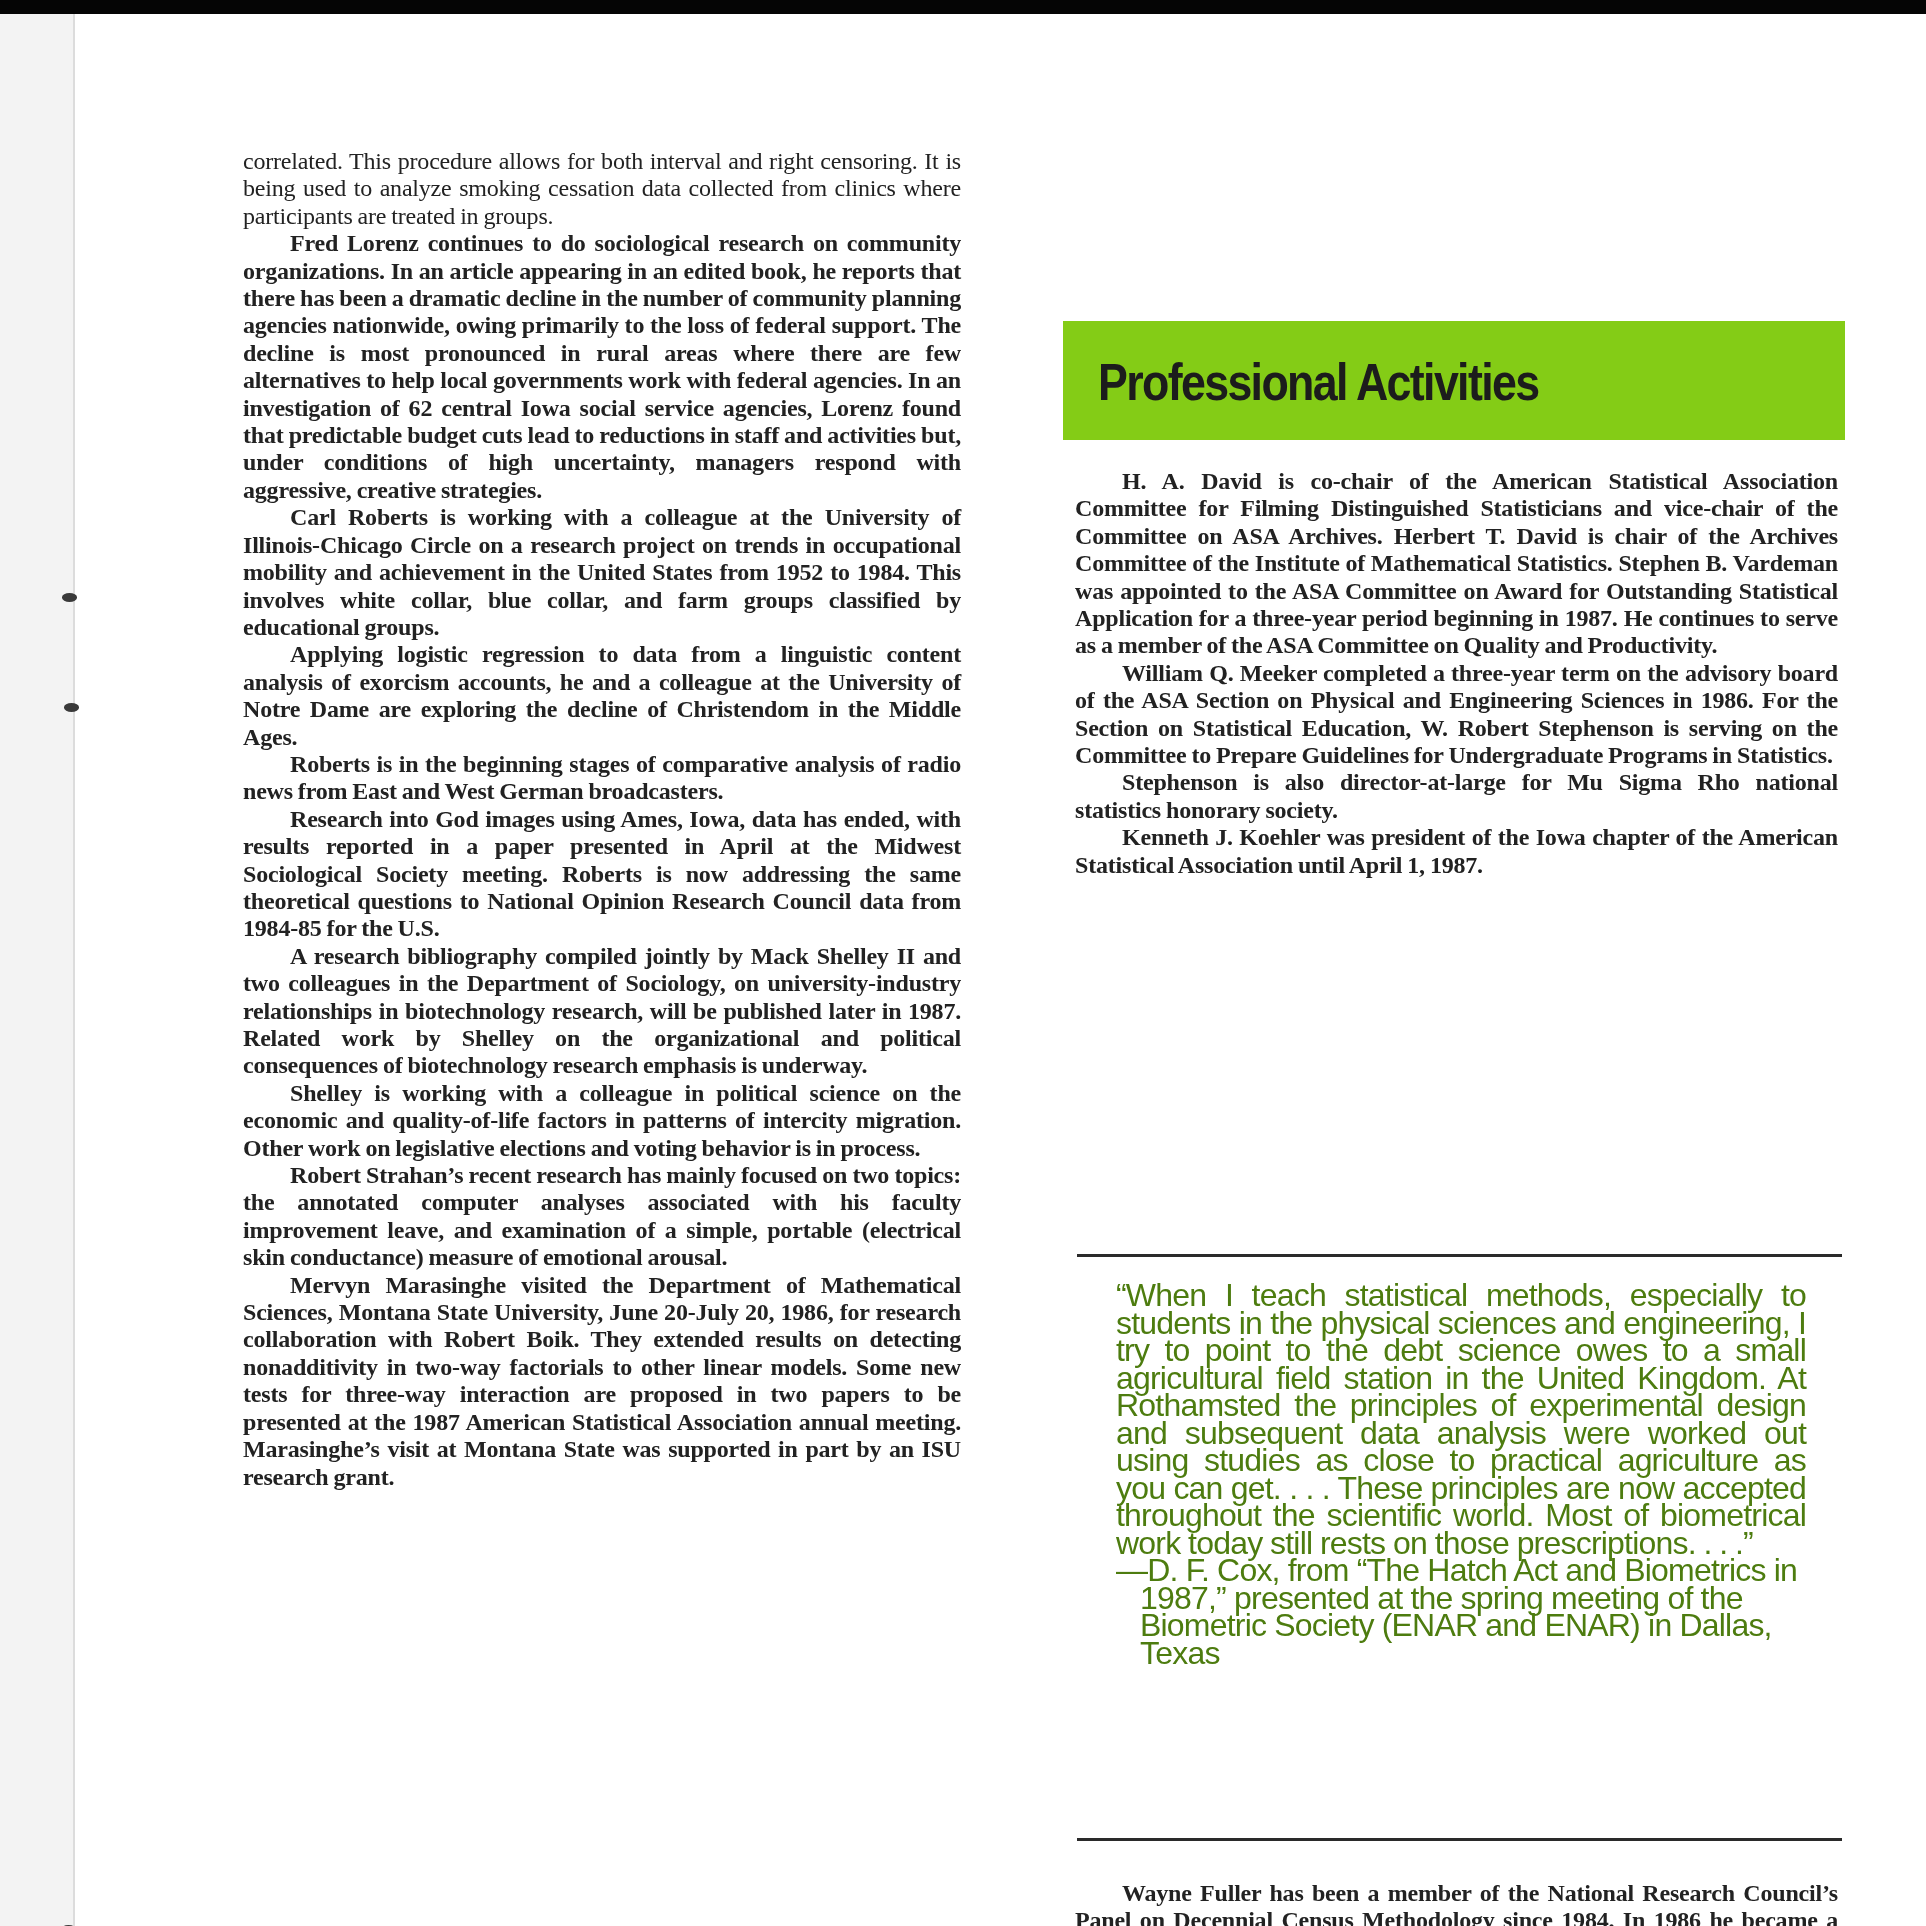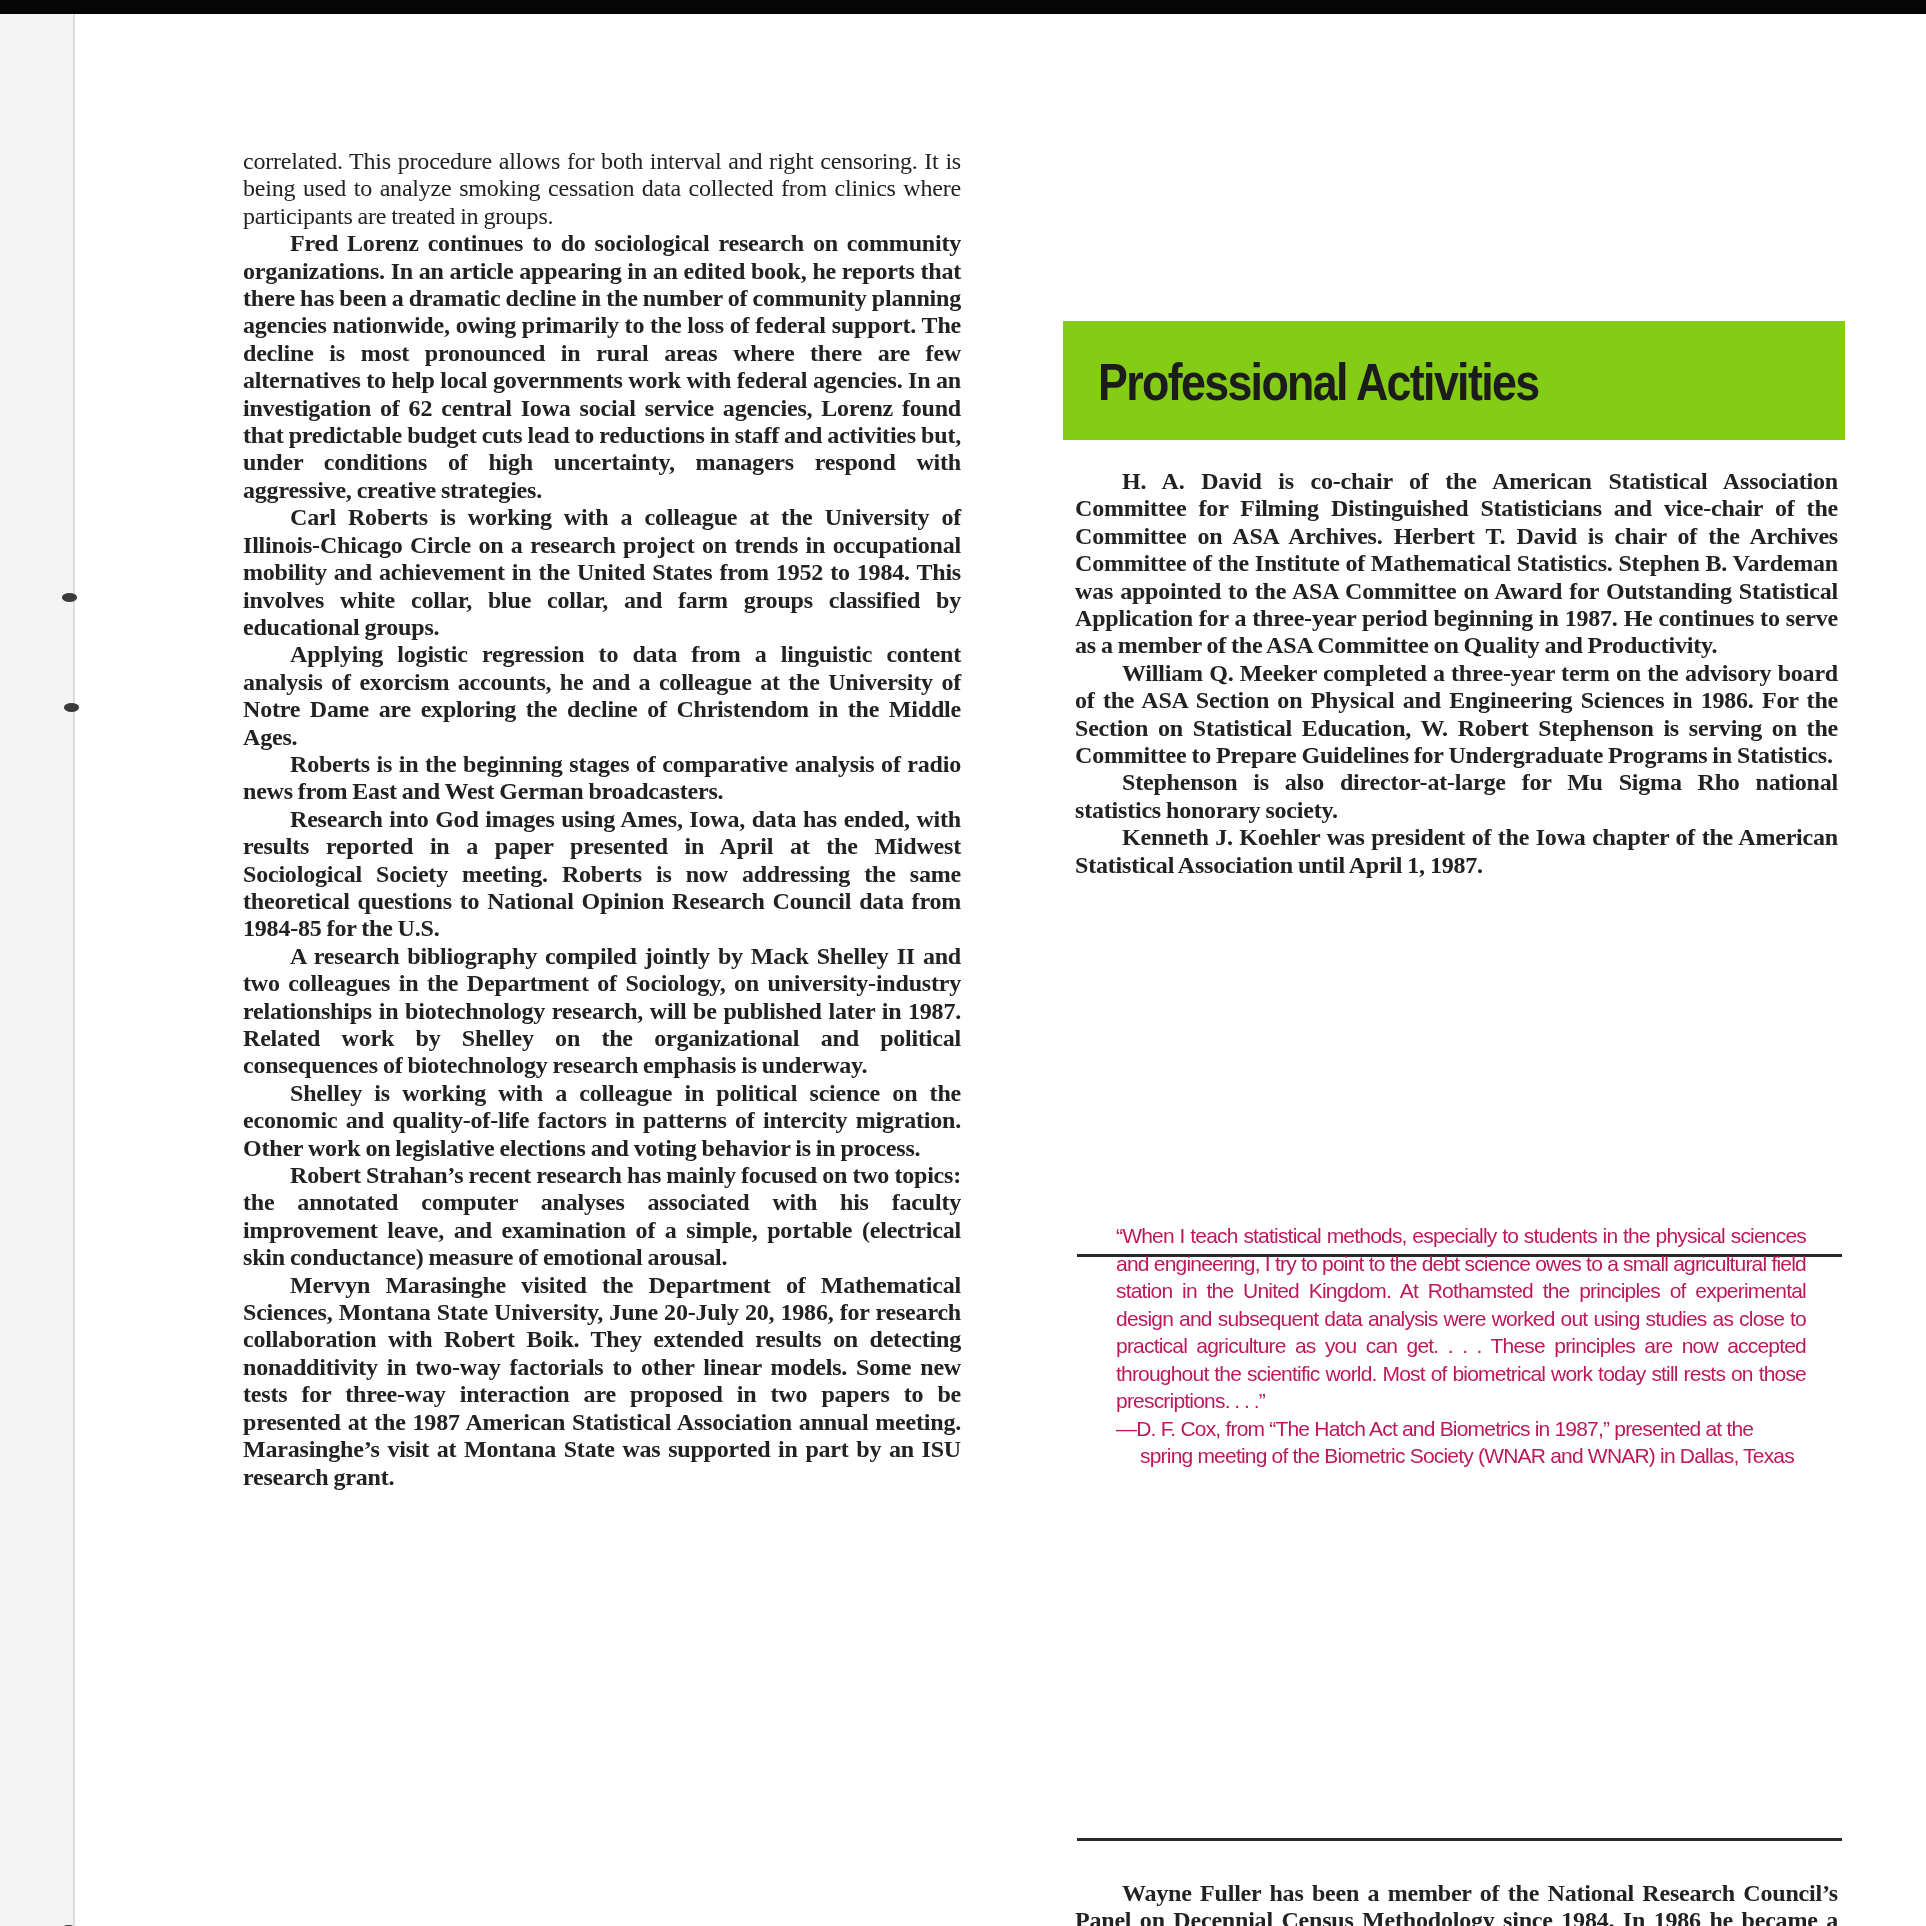--- a/index.html
+++ b/index.html
@@ -35,23 +35,23 @@
     font-weight: bold; font-size: 52px; letter-spacing: -1.9px; color: #1c1c1c;
     transform: scaleX(0.86); transform-origin: left center;
     white-space: nowrap;
   }
 
   .rule { position: absolute; height: 2.7px; background: #2a2a2a; }
   .rule-top { left: 1077px; top: 1254px; width: 765px; }
   .rule-bottom { left: 1077px; top: 1838px; width: 765px; }
 
   .quote-block {
-    position: absolute; left: 1116px; top: 1222px; width: 690px;
+    position: absolute; left: 1116px; top: 1282px; width: 690px;
     font-family: "Liberation Sans", "DejaVu Sans", sans-serif;
-    font-size: 21px; line-height: 27.5px; color: #be185d;
+    font-size: 32px; line-height: 27.5px; color: #4d7c0f;
   }
   .quote-text { margin: 0; text-align: justify; letter-spacing: -0.8px; word-spacing: -0.4px; }
   .quote-attribution { margin: 0; padding-left: 24px; text-indent: -24px; letter-spacing: -0.8px; }
 
   .col-right-lower { left: 1075px; top: 1880px; width: 763px; }
 </style>
 </head>
 <body>
 
 <div class="top-bar"></div>
@@ -81,21 +81,21 @@
 <div class="column col-right body-text">
   <p class="indent">H. A. David is co-chair of the American Statistical Association Committee for Filming Distinguished Statisticians and vice-chair of the Committee on ASA Archives. Herbert T. David is chair of the Archives Committee of the Institute of Mathematical Statis­tics. Stephen B. Vardeman was appointed to the ASA Committee on Award for Outstanding Statistical Ap­plication for a three-year period beginning in 1987. He continues to serve as a member of the ASA Com­mittee on Quality and Productivity.</p>
   <p class="indent">William Q. Meeker completed a three-year term on the advisory board of the ASA Section on Physical and Engineering Sciences in 1986. For the Section on Statistical Education, W. Robert Stephenson is serv­ing on the Committee to Prepare Guidelines for Un­dergraduate Programs in Statistics.</p>
   <p class="indent">Stephenson is also director-at-large for Mu Sigma Rho national statistics honorary society.</p>
   <p class="indent">Kenneth J. Koehler was president of the Iowa chapter of the American Statistical Association until April 1, 1987.</p>
 </div>
 
 <div class="rule rule-top"></div>
 <div class="quote-block">
   <p class="quote-text">“When I teach statistical methods, especially to students in the physical sciences and engineer­ing, I try to point to the debt science owes to a small agricultural field station in the United King­dom. At Rothamsted the principles of experimen­tal design and subsequent data analysis were worked out using studies as close to practical agriculture as you can get. . . . These principles are now accepted throughout the scientific world. Most of biometrical work today still rests on those prescriptions. . . .”</p>
-  <p class="quote-attribution">—D. F. Cox, from “The Hatch Act and Biometrics in 1987,” presented at the spring meeting of the Biometric Society (WNAR and WNAR) in Dallas, Texas</p>
+  <p class="quote-attribution">—D. F. Cox, from “The Hatch Act and Biometrics in 1987,” presented at the spring meeting of the Biometric Society (ENAR and ENAR) in Dallas, Texas</p>
 </div>
 <div class="rule rule-bottom"></div>
 
 <div class="column col-right-lower body-text">
   <p class="indent">Wayne Fuller has been a member of the National Research Council’s Panel on Decennial Census Meth­odology since 1984. In 1986 he became a member of Statistics Canada’s Advisory Committee on Statis­tical Methods. He attended panel meetings in Wash­ington, D.C., on October 2-3, 1986, and May 7-8, 1987, and advisory committee meetings in Ottawa, On­tario, Canada, on September 28-30, 1986, and April 27-29, 1987. He has served on the IMSL Advisory Board since 1981.</p>
 
 </div>
 
 
 </body></html>

